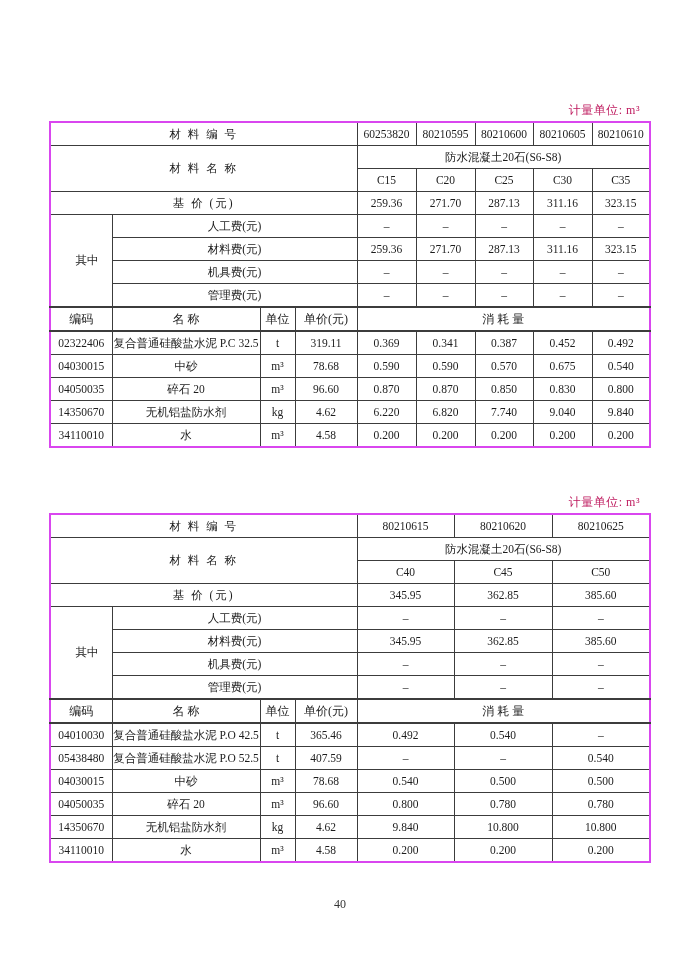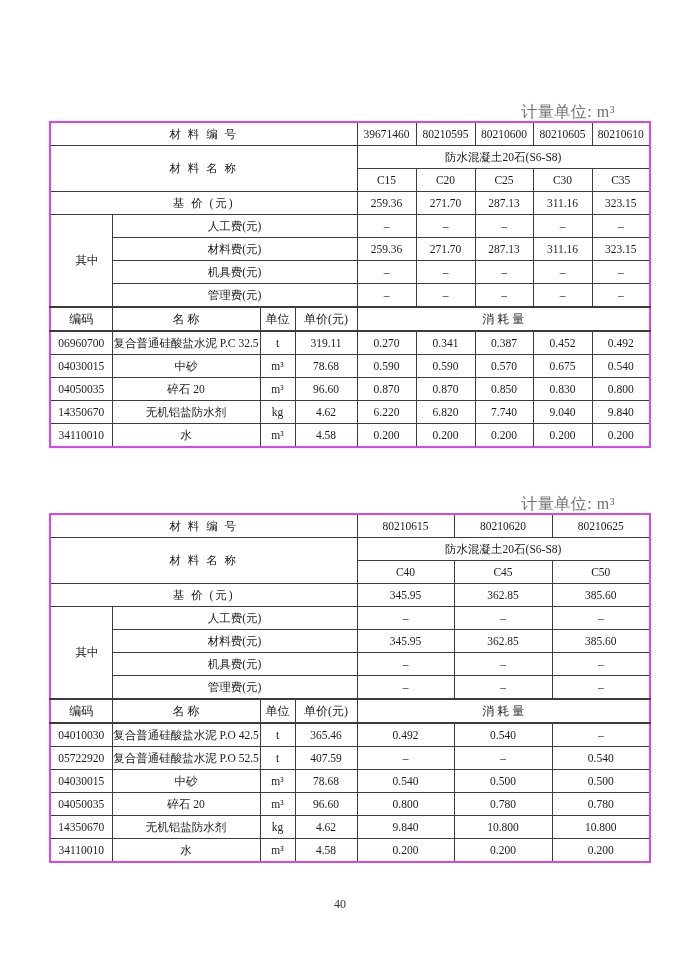--- a/index.html
+++ b/index.html
@@ -2,21 +2,21 @@
 <html><head>
 <meta charset="utf-8">
 <style>
   html,body{margin:0;padding:0;}
   body{
     width:680px;height:962px;position:relative;
     background:#ffffff;color:#1c1c1c;
     font-family:"Liberation Serif","DejaVu Serif",serif;
   }
   .unit-label{
-    position:absolute;right:65px;font-size:16px;color:#737373;
+    position:absolute;right:40px;font-size:12px;color:#be185d;
     letter-spacing:0.5px;white-space:nowrap;
   }
   table.quota{
     position:absolute;left:49px;width:601px;
     border-collapse:collapse;table-layout:fixed;
     border:2px solid #d946ef;
   }
   table.quota td{
     border:1px solid #3c3c3c;
     height:22px;padding:0;
@@ -48,21 +48,21 @@
       <col style="width:62px">
     <col style="width:59px">
       <col style="width:59px">
       <col style="width:58px">
       <col style="width:59px">
       <col style="width:58px">
   </colgroup>
   <tbody>
       <tr>
     <td colspan="4" class="lbl">材 料 编 号</td>
-    <td>39671460</td>
+    <td>60253820</td>
     <td>80210595</td>
     <td>80210600</td>
     <td>80210605</td>
     <td>80210610</td>
   </tr>
   <tr>
     <td colspan="4" rowspan="2" class="lbl">材 料 名 称</td>
     <td colspan="5" class="grp">防水混凝土20石(S6-S8)</td>
   </tr>
   <tr>
@@ -114,25 +114,25 @@
     <td>–</td>
   </tr>
   <tr class="hdr">
     <td>编码</td>
     <td>名  称</td>
     <td>单位</td>
     <td>单价(元)</td>
     <td colspan="5">消  耗  量</td>
   </tr>
   <tr>
-    <td>06960700</td>
+    <td>02322406</td>
     <td class="name">复合普通硅酸盐水泥 P.C 32.5</td>
     <td>t</td>
     <td>319.11</td>
-    <td>0.270</td>
+    <td>0.369</td>
     <td>0.341</td>
     <td>0.387</td>
     <td>0.452</td>
     <td>0.492</td>
   </tr>
   <tr>
     <td>04030015</td>
     <td class="name">中砂</td>
     <td>m³</td>
     <td>78.68</td>
@@ -247,21 +247,21 @@
   <tr>
     <td>04010030</td>
     <td class="name">复合普通硅酸盐水泥 P.O 42.5</td>
     <td>t</td>
     <td>365.46</td>
     <td>0.492</td>
     <td>0.540</td>
     <td>–</td>
   </tr>
   <tr>
-    <td>05722920</td>
+    <td>05438480</td>
     <td class="name">复合普通硅酸盐水泥 P.O 52.5</td>
     <td>t</td>
     <td>407.59</td>
     <td>–</td>
     <td>–</td>
     <td>0.540</td>
   </tr>
   <tr>
     <td>04030015</td>
     <td class="name">中砂</td>

